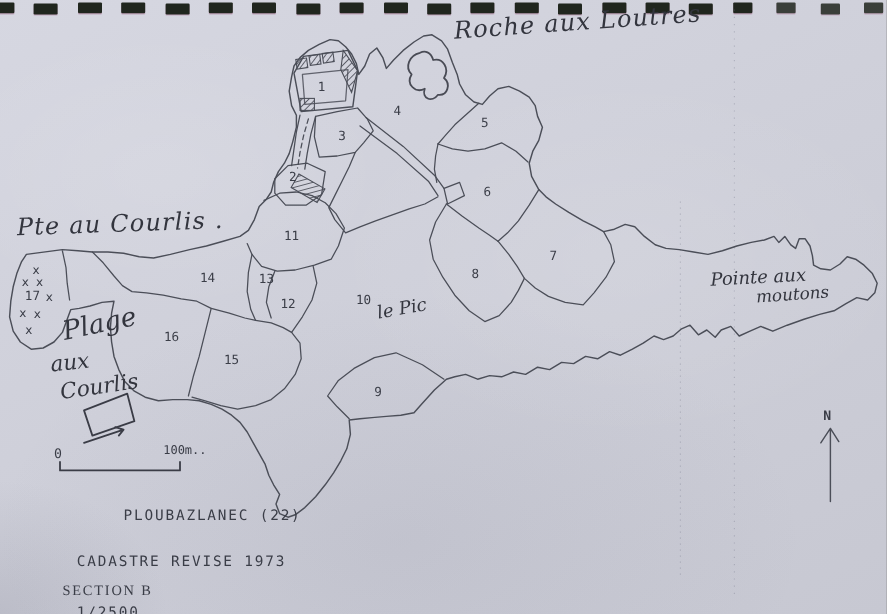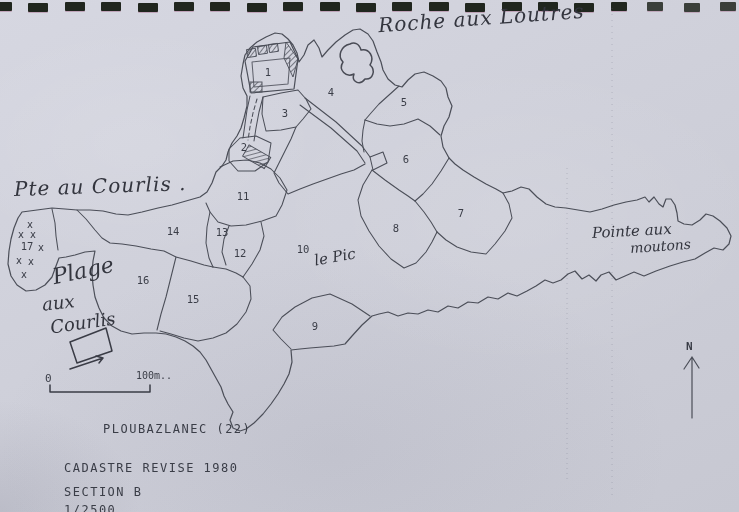--- a/index.html
+++ b/index.html
@@ -168,18 +168,18 @@
   <div class="hw" style="left:314px;top:248px;font-size:15px;transform:rotate(-10deg);">le Pic</div>
   <div class="hw" style="left:592px;top:222px;font-size:15px;transform:rotate(-3deg);">Pointe aux</div>
   <div class="hw" style="left:630px;top:238px;font-size:14px;transform:rotate(-4deg);">moutons</div>
 
   <div class="typed" style="left:686px;top:340px;font-size:11px;font-weight:bold;">N</div>
   <div class="typed" style="left:45px;top:372px;font-size:11px;">0</div>
   <div class="typed" style="left:136px;top:370px;font-size:10px;">100m..</div>
 
   <div>
     <div class="typed cart" style="left:64px;top:422px;margin-left:39px;">PLOUBAZLANEC (22)</div>
-    <div class="typed cart" style="left:64px;top:461px;">CADASTRE REVISE 1980</div>
-    <div class="typed cart" style="left:64px;top:485px;">SECTION B</div>
+    <div class="typed cart" style="left:64px;top:461px;">CADASTRE REVISE 1973</div>
+    <div class="typed cart" style="left:52px;top:485px;font-family:Liberation Serif, serif;">SECTION B</div>
     <div class="typed cart" style="left:64px;top:503px;">1/2500</div>
   </div>
 
 </div>
 
 </body></html>

